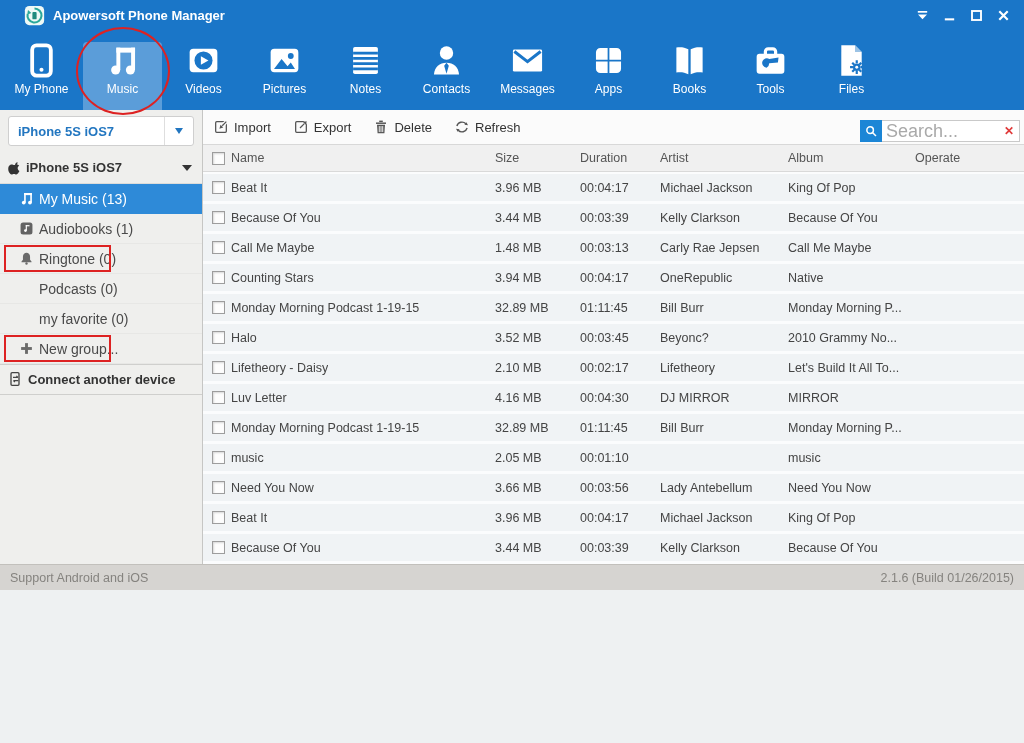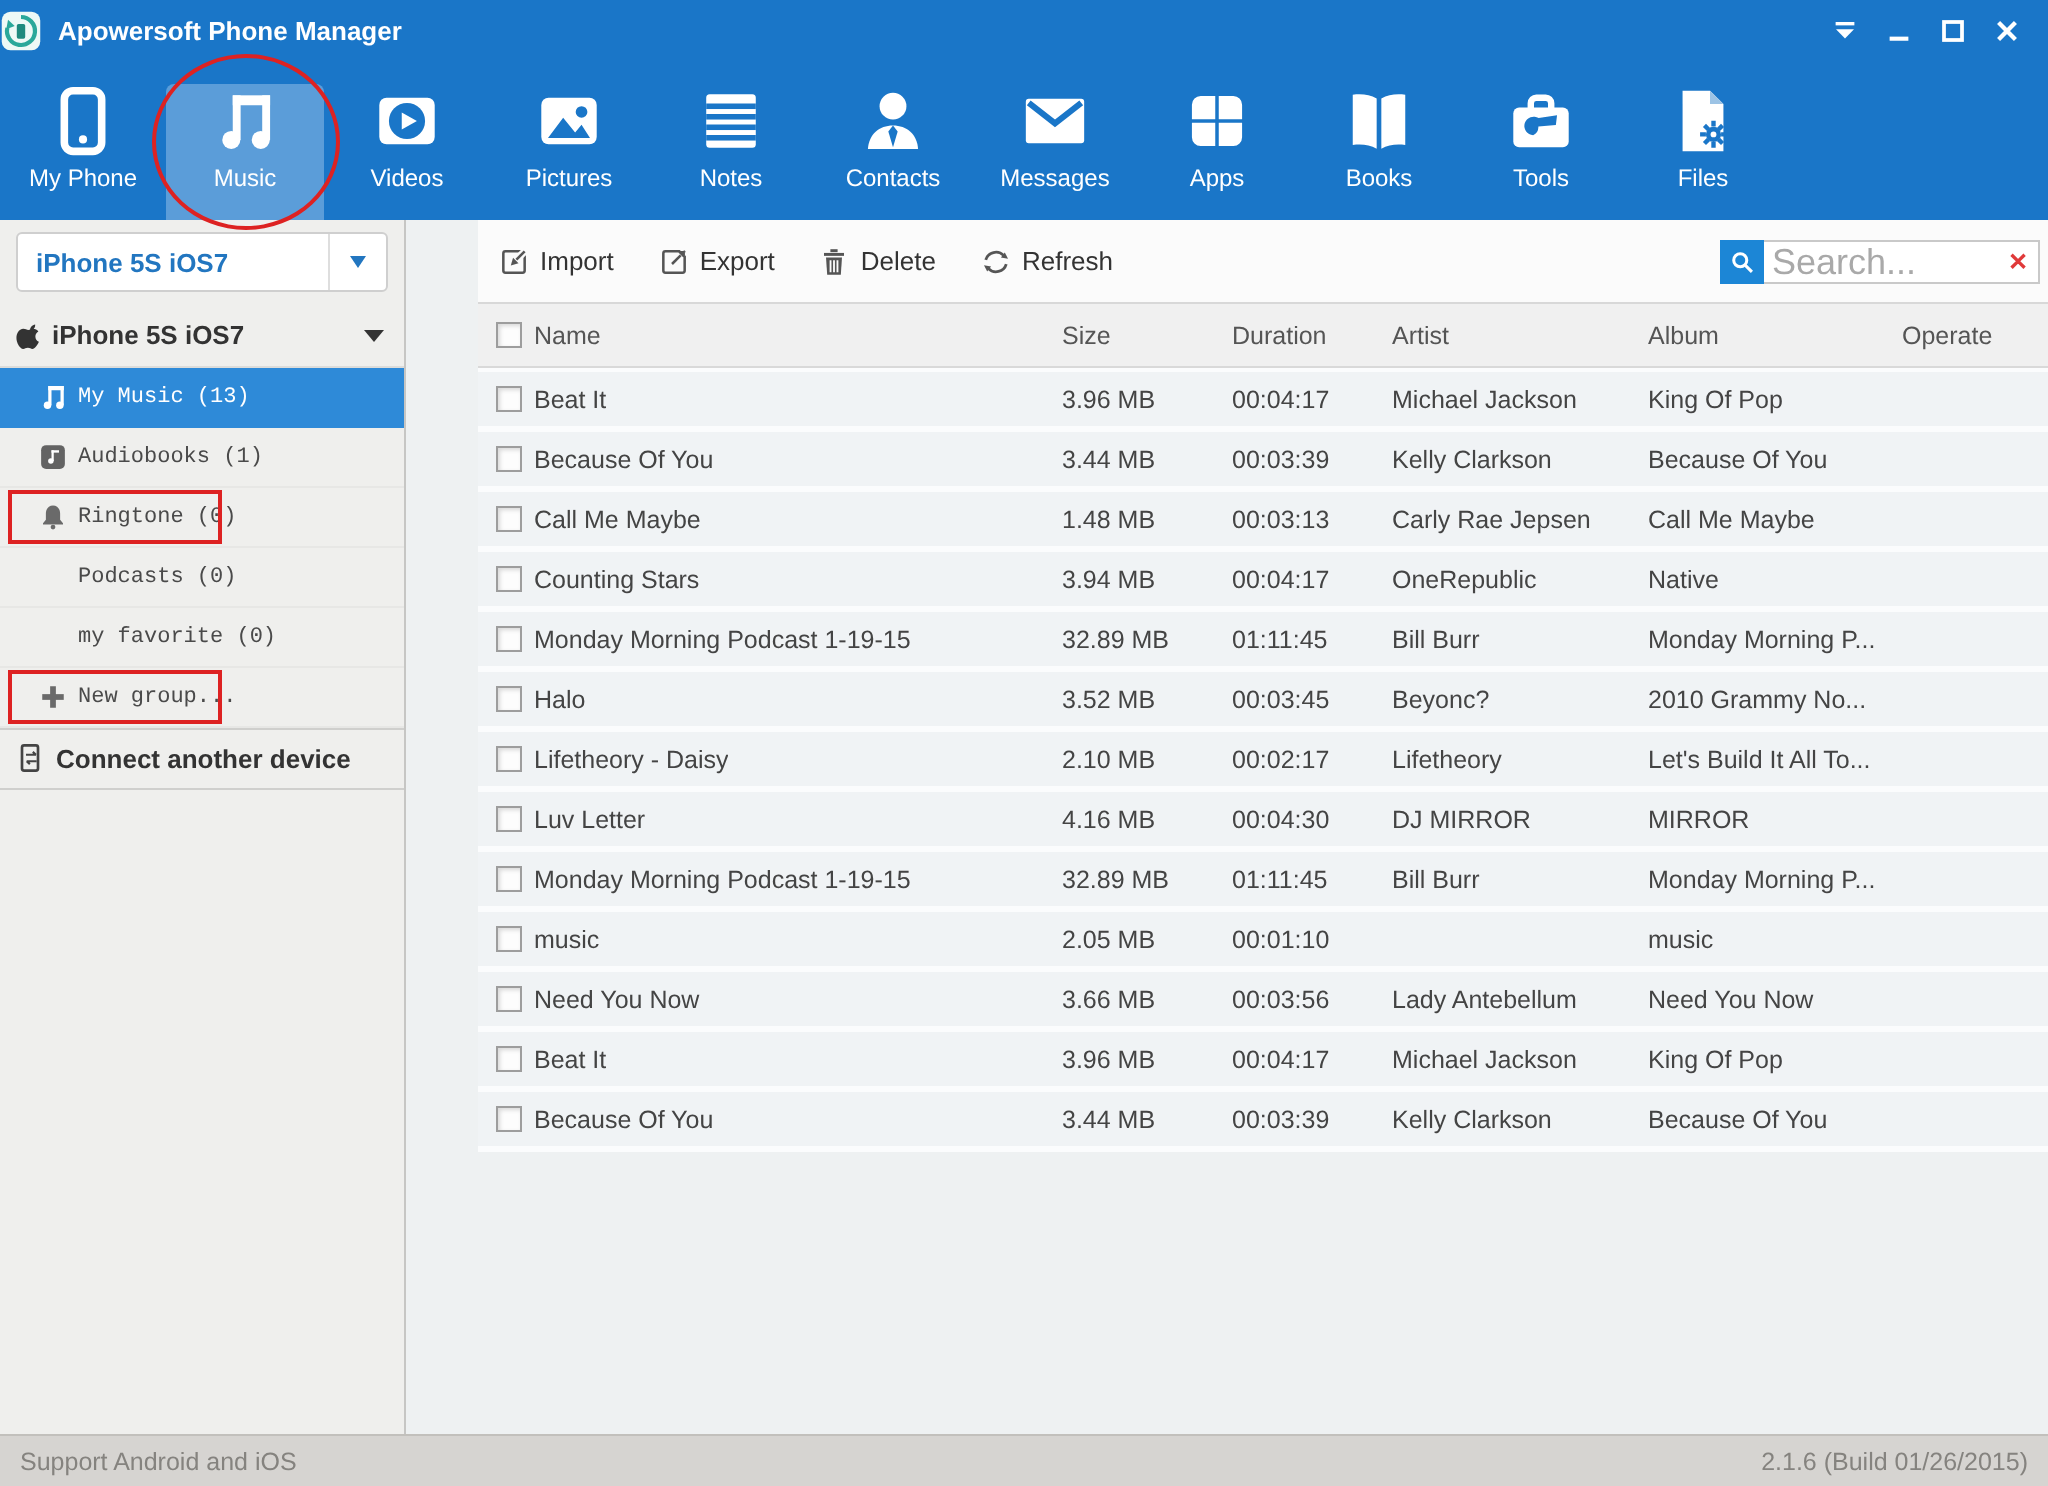--- a/index.html
+++ b/index.html
@@ -7,57 +7,57 @@
     --navsel:#5b9dd9;
     --sidesel:#2e8ad8;
     --searchblue:#1c86d6;
     --red:#dd2222;
   }
   *{margin:0;padding:0;box-sizing:border-box;}
   html,body{width:1024px;height:743px;}
   body{font-family:"Liberation Sans",sans-serif;font-size:13px;color:#444;background:#eef1f2;position:relative;overflow:hidden;}
 
   
-  .titlebar{height:30px;background:var(--blue);display:flex;align-items:center;padding:0 8px 0 0;position:relative;}
+  .titlebar{height:30px;background:var(--blue);display:flex;align-items:center;padding:0 8px 0 24px;position:relative;}
   .app-logo{width:21px;height:21px;margin-right:8px;flex:none;}
   .app-logo svg{width:100%;height:100%;display:block;}
   .title-text{color:#fff;font-weight:bold;font-size:13px;}
   .win-controls{margin-left:auto;display:flex;align-items:center;gap:9px;padding-right:4px;}
   .win-btn{width:18px;height:16px;display:flex;align-items:center;justify-content:center;cursor:default;}
   .win-btn svg{width:15px;height:15px;display:block;}
 
   
   .navbar{height:80px;background:var(--blue);display:flex;align-items:stretch;padding-left:1px;position:relative;}
   .nav-item{width:81px;position:relative;display:flex;flex-direction:column;align-items:center;padding-top:13px;cursor:pointer;text-align:center;}
   .nav-item.selected::before{content:"";position:absolute;left:1px;right:1px;top:12px;bottom:0;background:var(--navsel);border-radius:4px 4px 0 0;}
   .nav-ic{width:35px;height:35px;position:relative;z-index:1;}
   .nav-ic svg{width:100%;height:100%;display:block;}
   .nav-label{color:#fff;font-size:12px;margin-top:4px;position:relative;z-index:1;}
   .annot-ellipse{position:absolute;left:76px;top:-3px;width:94px;height:88px;border:2.5px solid var(--red);border-radius:50%;pointer-events:none;z-index:6;}
 
   
-  .content{display:flex;height:607px;gap:36px;}
+  .content{display:flex;height:454px;}
 
   
   .sidebar{width:203px;background:#efefed;border-right:1px solid #c6c6c4;display:flex;flex-direction:column;flex:none;}
   .device-row{height:42px;padding:6px 8px;}
   .device-select{height:30px;background:#fff;border:1px solid #cfcfcf;border-radius:3px;display:flex;align-items:center;cursor:pointer;}
   .device-select .dval{flex:1;padding-left:9px;color:#2276c0;font-weight:bold;font-size:13px;}
   .device-select .dcaret{width:29px;align-self:stretch;border-left:1px solid #dedede;display:flex;align-items:center;justify-content:center;}
   .caret-down{width:0;height:0;border-left:4.5px solid transparent;border-right:4.5px solid transparent;border-top:6px solid #2276c0;}
   .device-header{height:32px;display:flex;align-items:center;padding:0 10px 0 8px;border-bottom:1px solid #dcdcda;cursor:pointer;}
   .device-header .apple{width:14px;height:14px;color:#333;margin-right:4px;}
   .device-header .apple svg{width:100%;height:100%;display:block;}
   .device-header .dh-label{font-weight:bold;color:#333;font-size:13px;}
   .device-header .hcaret{margin-left:auto;width:0;height:0;border-left:5px solid transparent;border-right:5px solid transparent;border-top:6px solid #333;}
   .side-item{height:30px;display:flex;align-items:center;padding-left:19px;position:relative;color:#4a4a4a;cursor:pointer;border-bottom:1px solid #e7e7e5;}
   .side-item.selected{background:var(--sidesel);color:#fff;border-bottom-color:var(--sidesel);}
   .side-ic{width:20px;height:16px;flex:none;color:inherit;}
   .side-ic svg{width:15px;height:15px;display:block;}
-  .side-label{font-size:11px;font-family:Liberation Mono, monospace;}
+  .side-label{font-size:14px;}
   .side-item.annotated::after{content:"";position:absolute;left:4px;top:1px;width:103px;height:23px;border:2px solid var(--red);pointer-events:none;}
   .connect-row{height:31px;display:flex;align-items:center;padding-left:8px;border-top:1px solid #cfcfcd;border-bottom:1px solid #cfcfcd;color:#333;font-weight:bold;cursor:pointer;background:#efefed;}
   .connect-ic{width:19px;height:17px;color:#444;margin-right:1px;}
   .connect-ic svg{width:16px;height:16px;display:block;}
   .sidebar-rest{flex:1;}
 
   
   .main{flex:1;display:flex;flex-direction:column;min-width:0;}
   .toolbar{height:42px;background:#fbfbfb;border-bottom:1px solid #d8d8d8;display:flex;align-items:center;padding-left:10px;position:relative;}
   .tool-btn{display:flex;align-items:center;gap:5px;margin-right:22px;color:#333;cursor:pointer;}

